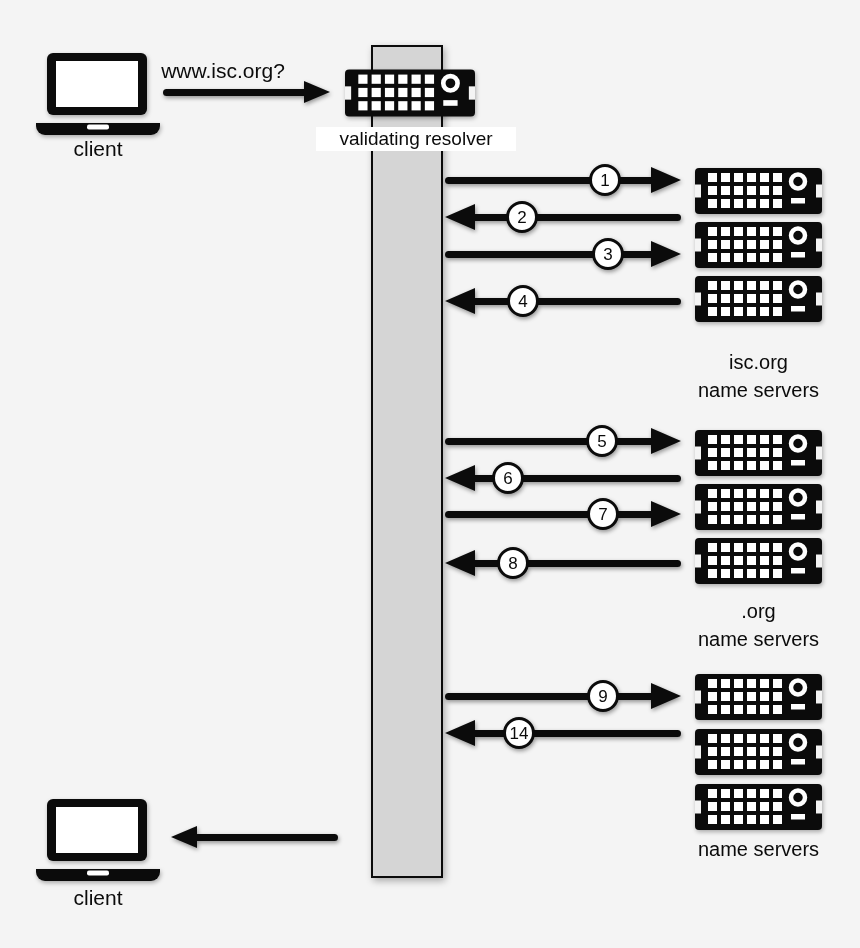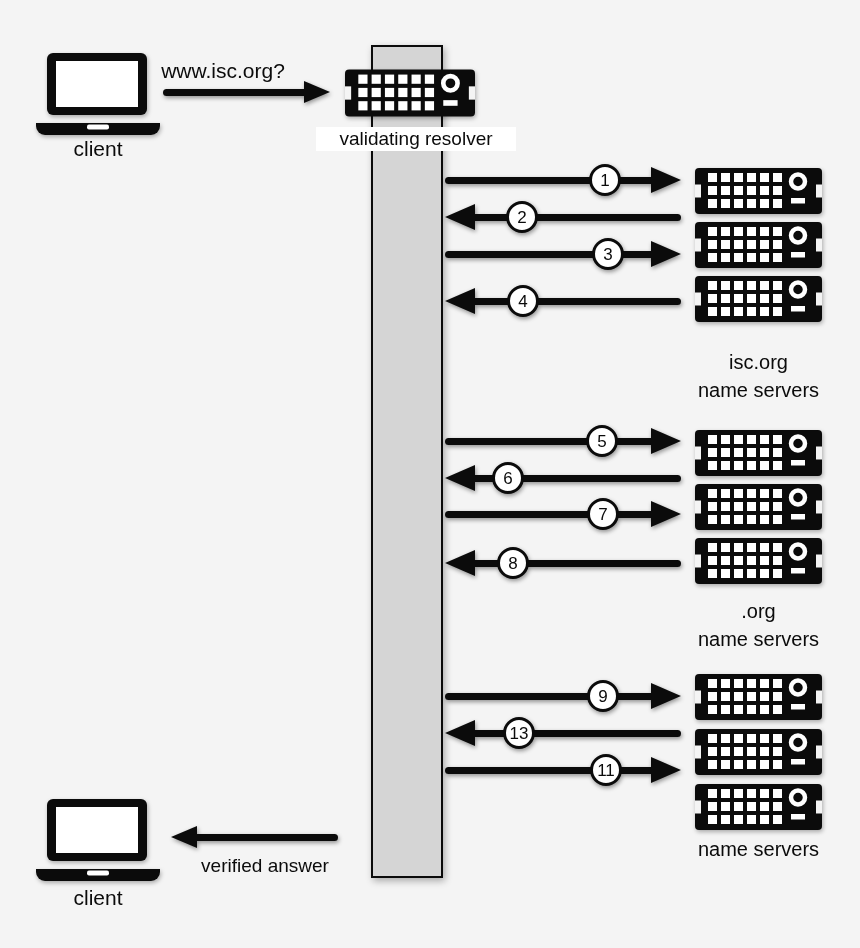--- a/index.html
+++ b/index.html
@@ -219,26 +219,21 @@
   </div>
 
   <div class="arrow msg right m9">
     <div class="shaft"></div>
       <div class="head"></div>
     <div class="num-circle c9">9</div>
   </div>
   <div class="arrow msg left m10">
     <div class="shaft"></div>
       <div class="head"></div>
-    <div class="num-circle c10">13</div>
-  </div>
-  <div class="arrow msg right m11">
-    <div class="shaft"></div>
-      <div class="head"></div>
-    <div class="num-circle c11">11</div>
+    <div class="num-circle c10">14</div>
   </div>
 
   <div class="server s3a">
       <svg>
         <use href="#sym-server"></use>
       </svg>
     </div>
   <div class="server s3b">
       <svg>
         <use href="#sym-server"></use>
@@ -250,21 +245,20 @@
       </svg>
     </div>
   <div class="lbl group-label group-label-3">
     <div>name servers</div>
   </div>
 
   <div class="arrow simple left answer-arrow">
     <div class="shaft"></div>
     <div class="head"></div>
   </div>
-  <div class="lbl answer-label">verified answer</div>
 
   <div class="icon laptop-bottom">
       <svg>
         <use href="#sym-laptop"></use>
       </svg>
     </div>
   <div class="lbl client-label-bottom">client</div>
 
 </div>
 

